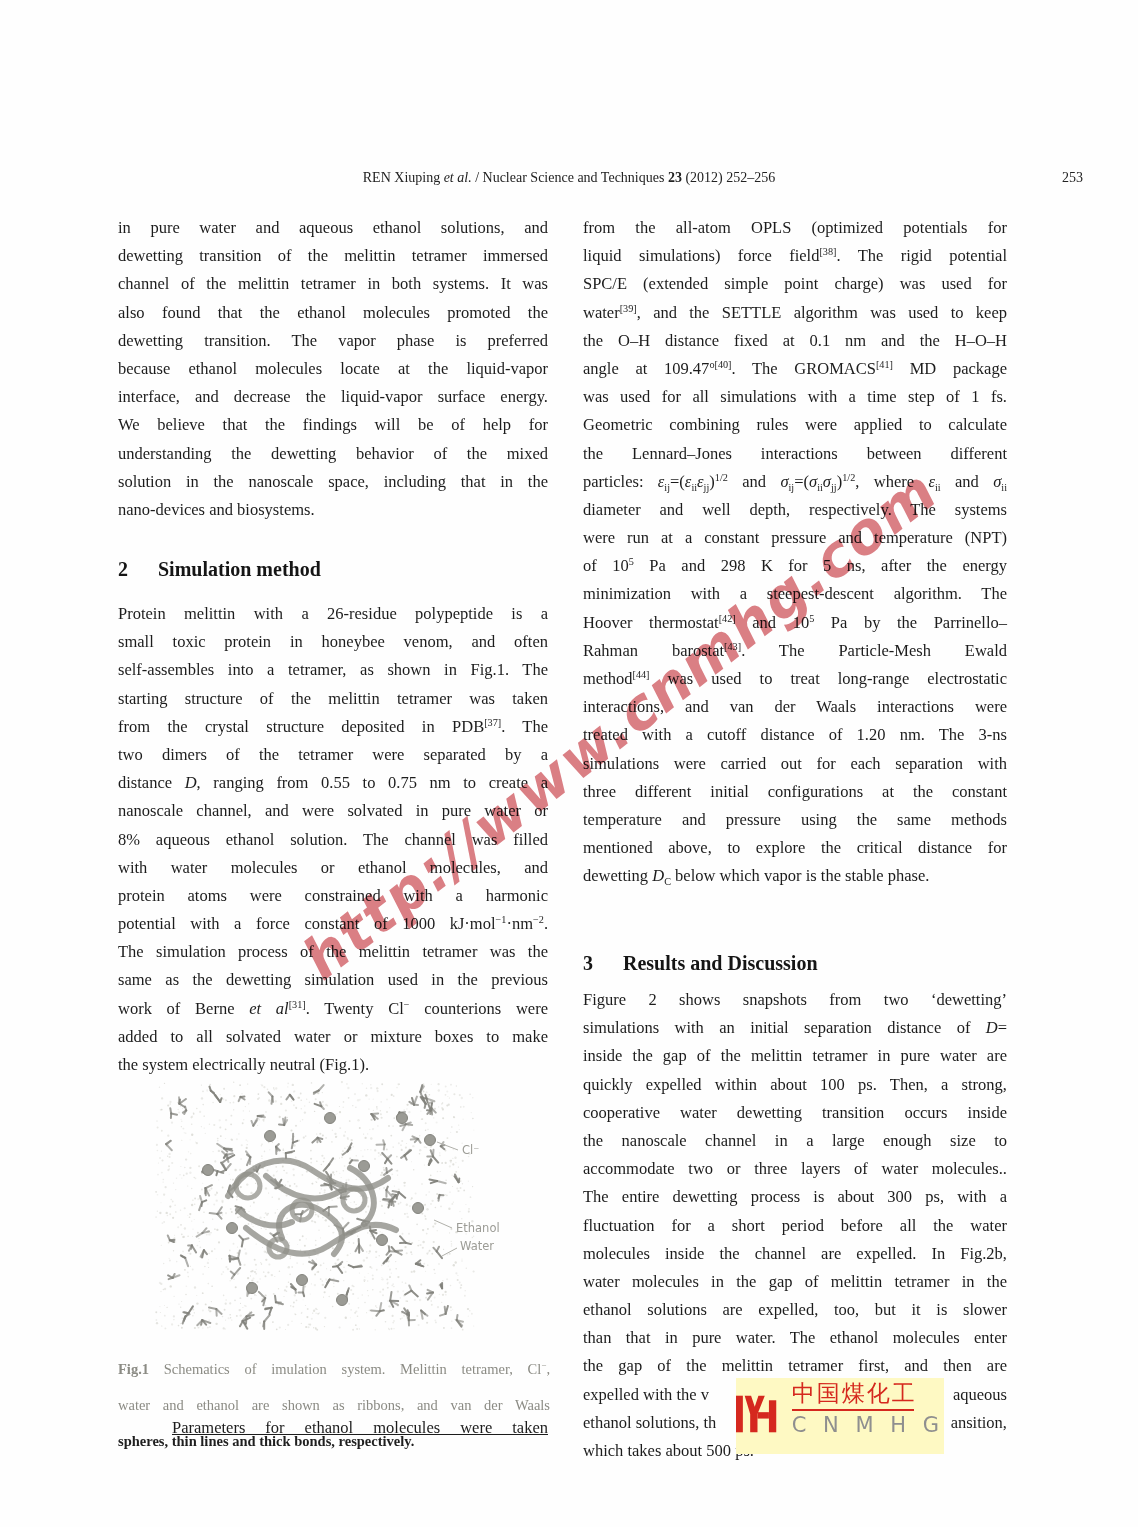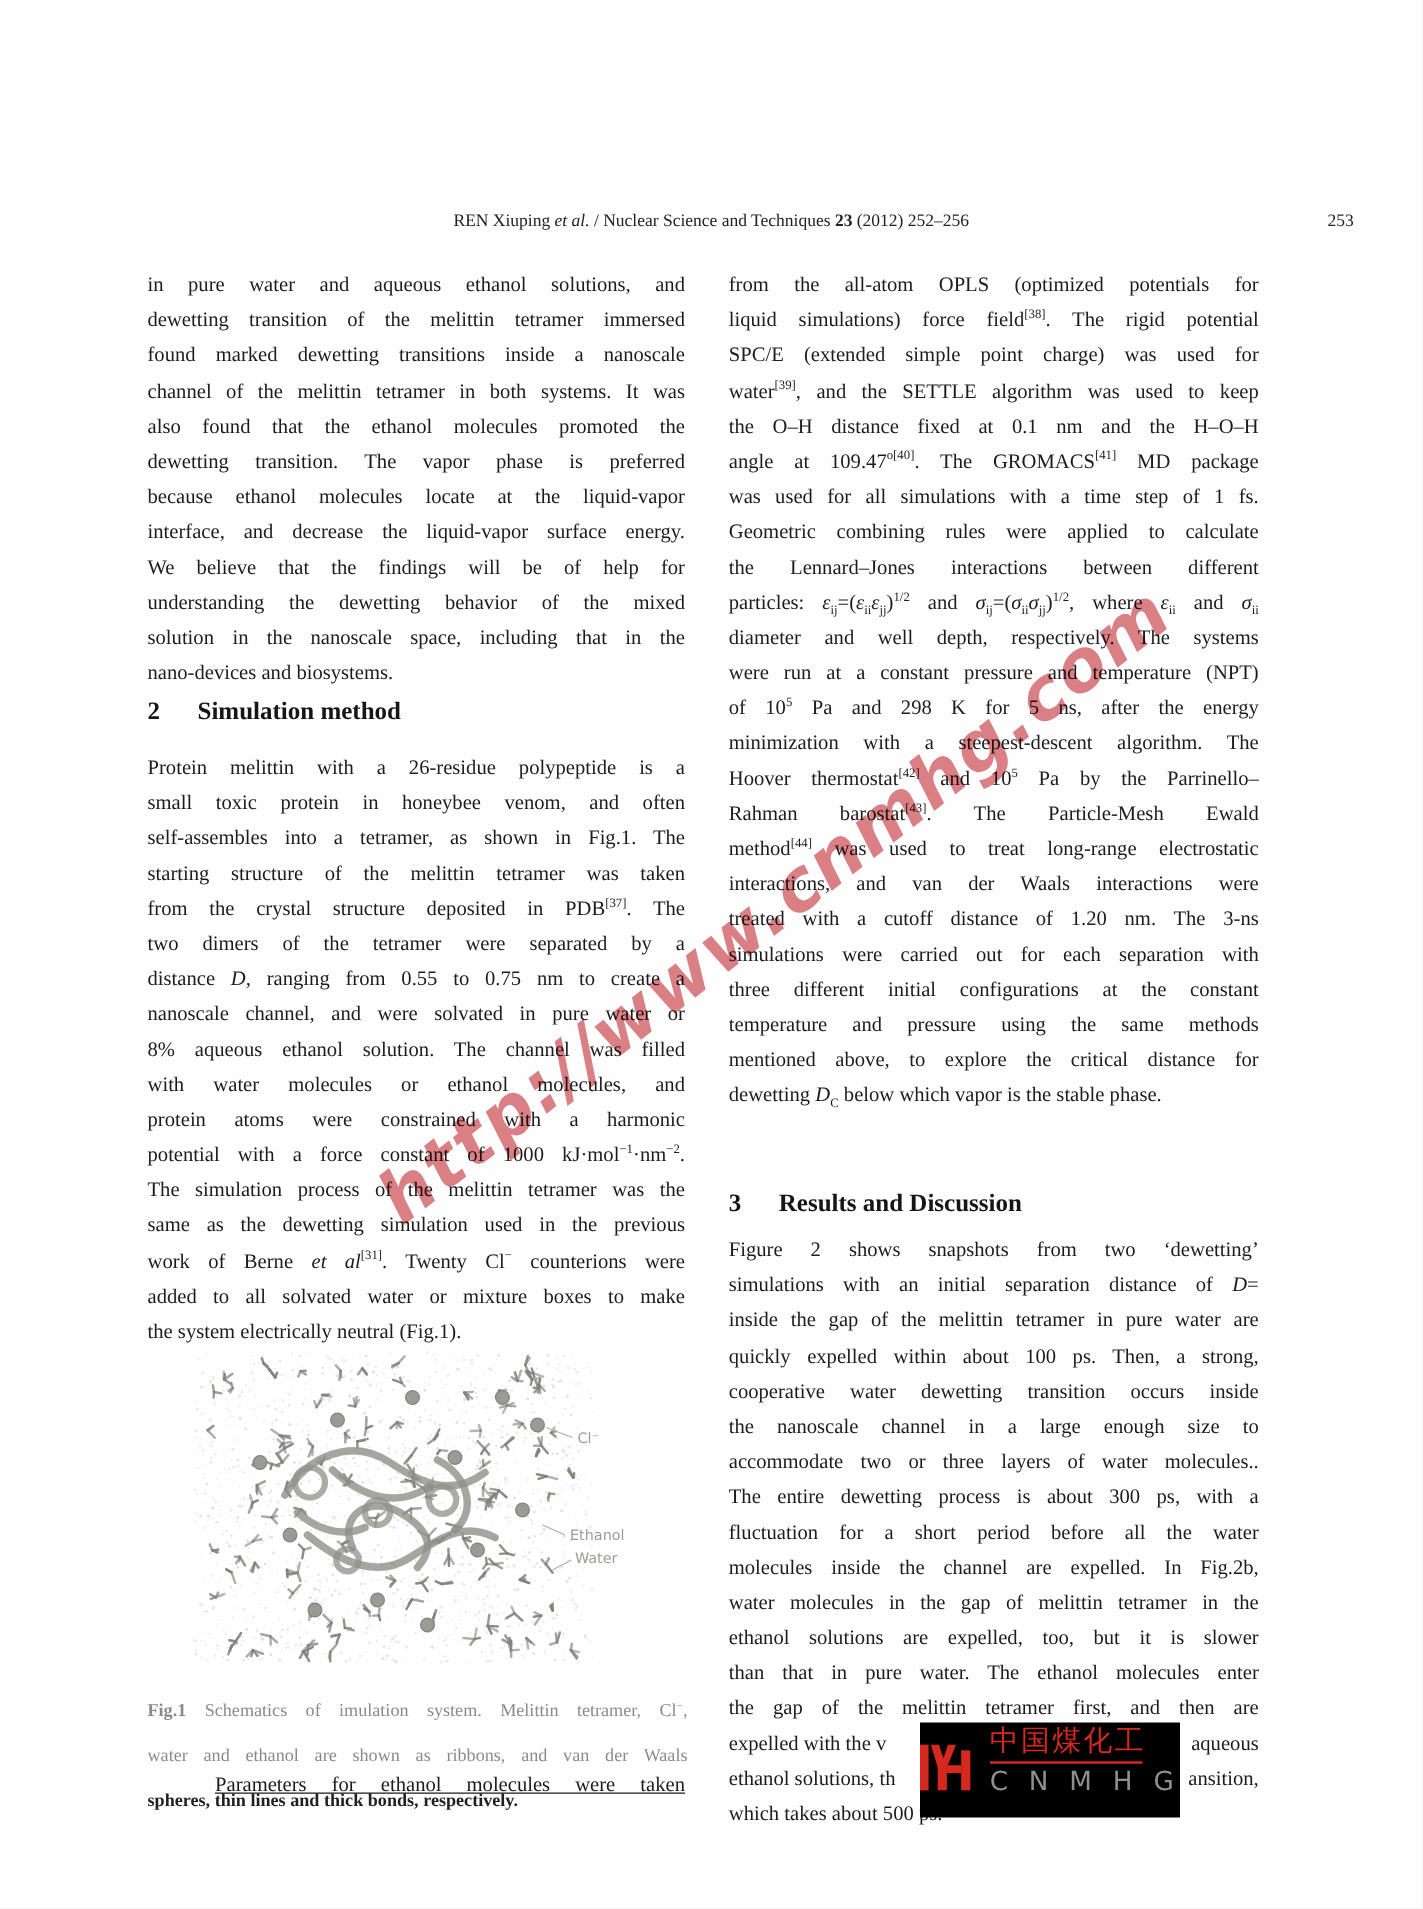--- a/index.html
+++ b/index.html
@@ -35,21 +35,21 @@
   .figure{position:absolute;left:150px;top:1078px;width:392px;height:260px;}
   .watermark{
     position:absolute;left:290px;top:940px;z-index:5;pointer-events:none;
     transform:rotate(-38deg);transform-origin:left top;
     font-family:"DejaVu Sans", sans-serif;font-style:italic;font-weight:700;
     font-size:57px;letter-spacing:2px;color:var(--wm-red);opacity:.62;
     mix-blend-mode:multiply;white-space:nowrap;
   }
   .logo{
     position:absolute;left:736px;top:1378px;width:208px;height:76px;z-index:6;
-    background:#000000;display:flex;align-items:flex-start;gap:10px;
+    background:#fef9c3;display:flex;align-items:flex-start;gap:10px;
   }
   .logo-right{padding-top:2px;}
   .logo-cn{
     font-family:"DejaVu Sans", sans-serif;color:var(--logo-red);
     font-size:23px;letter-spacing:2px;line-height:26px;white-space:nowrap;
   }
   .logo-underline{height:2px;background:var(--logo-red);width:122px;margin:3px 0 2px 0;}
   .logo-en{
     font-family:"DejaVu Sans", sans-serif;color:var(--logo-gray);
     font-size:21px;letter-spacing:5px;line-height:24px;white-space:nowrap;
@@ -59,21 +59,20 @@
 <body>
 
 <div class="page">
 
   <div class="hdr">REN Xiuping <i>et al.</i> / Nuclear Science and Techniques <b>23</b> (2012) 252–256</div>
   <div class="pageno">253</div>
 
   <div class="col para" style="left:118px;top:214px;width:430px;">
       <div class="line">in pure water and aqueous ethanol solutions, and</div>
       <div class="line">dewetting transition of the melittin tetramer immersed</div>
-      <div class="line">found marked dewetting transitions inside a nanoscale</div>
       <div class="line">channel of the melittin tetramer in both systems. It was</div>
       <div class="line">also found that the ethanol molecules promoted the</div>
       <div class="line">dewetting transition. The vapor phase is preferred</div>
       <div class="line">because ethanol molecules locate at the liquid-vapor</div>
       <div class="line">interface, and decrease the liquid-vapor surface energy.</div>
       <div class="line">We believe that the findings will be of help for</div>
       <div class="line">understanding the dewetting behavior of the mixed</div>
       <div class="line">solution in the nanoscale space, including that in the</div>
       <div class="line">nano-devices and biosystems.</div>
     </div>

